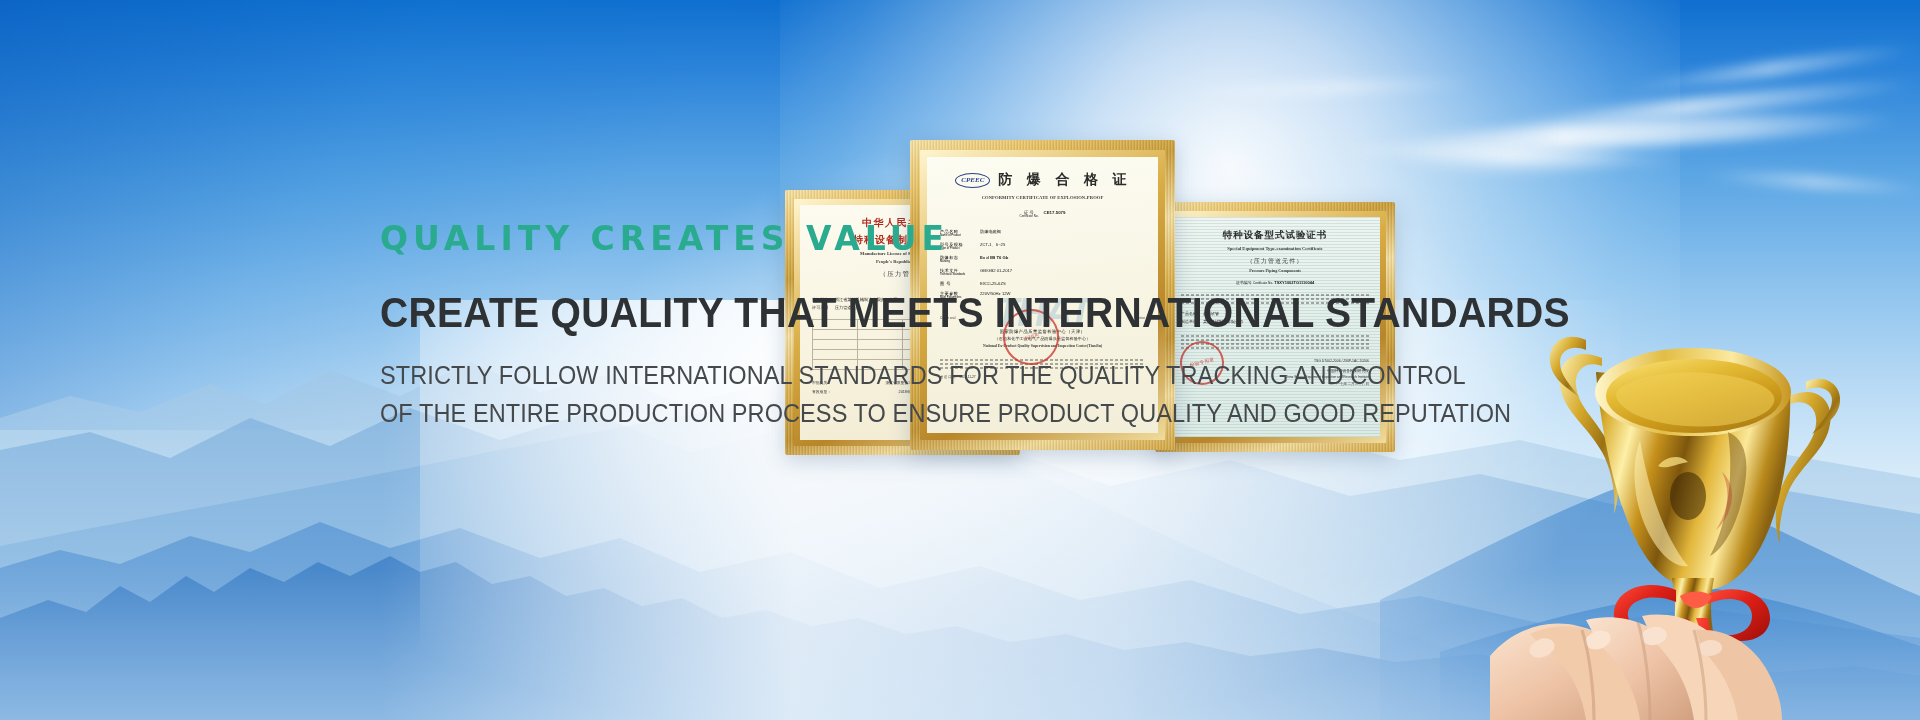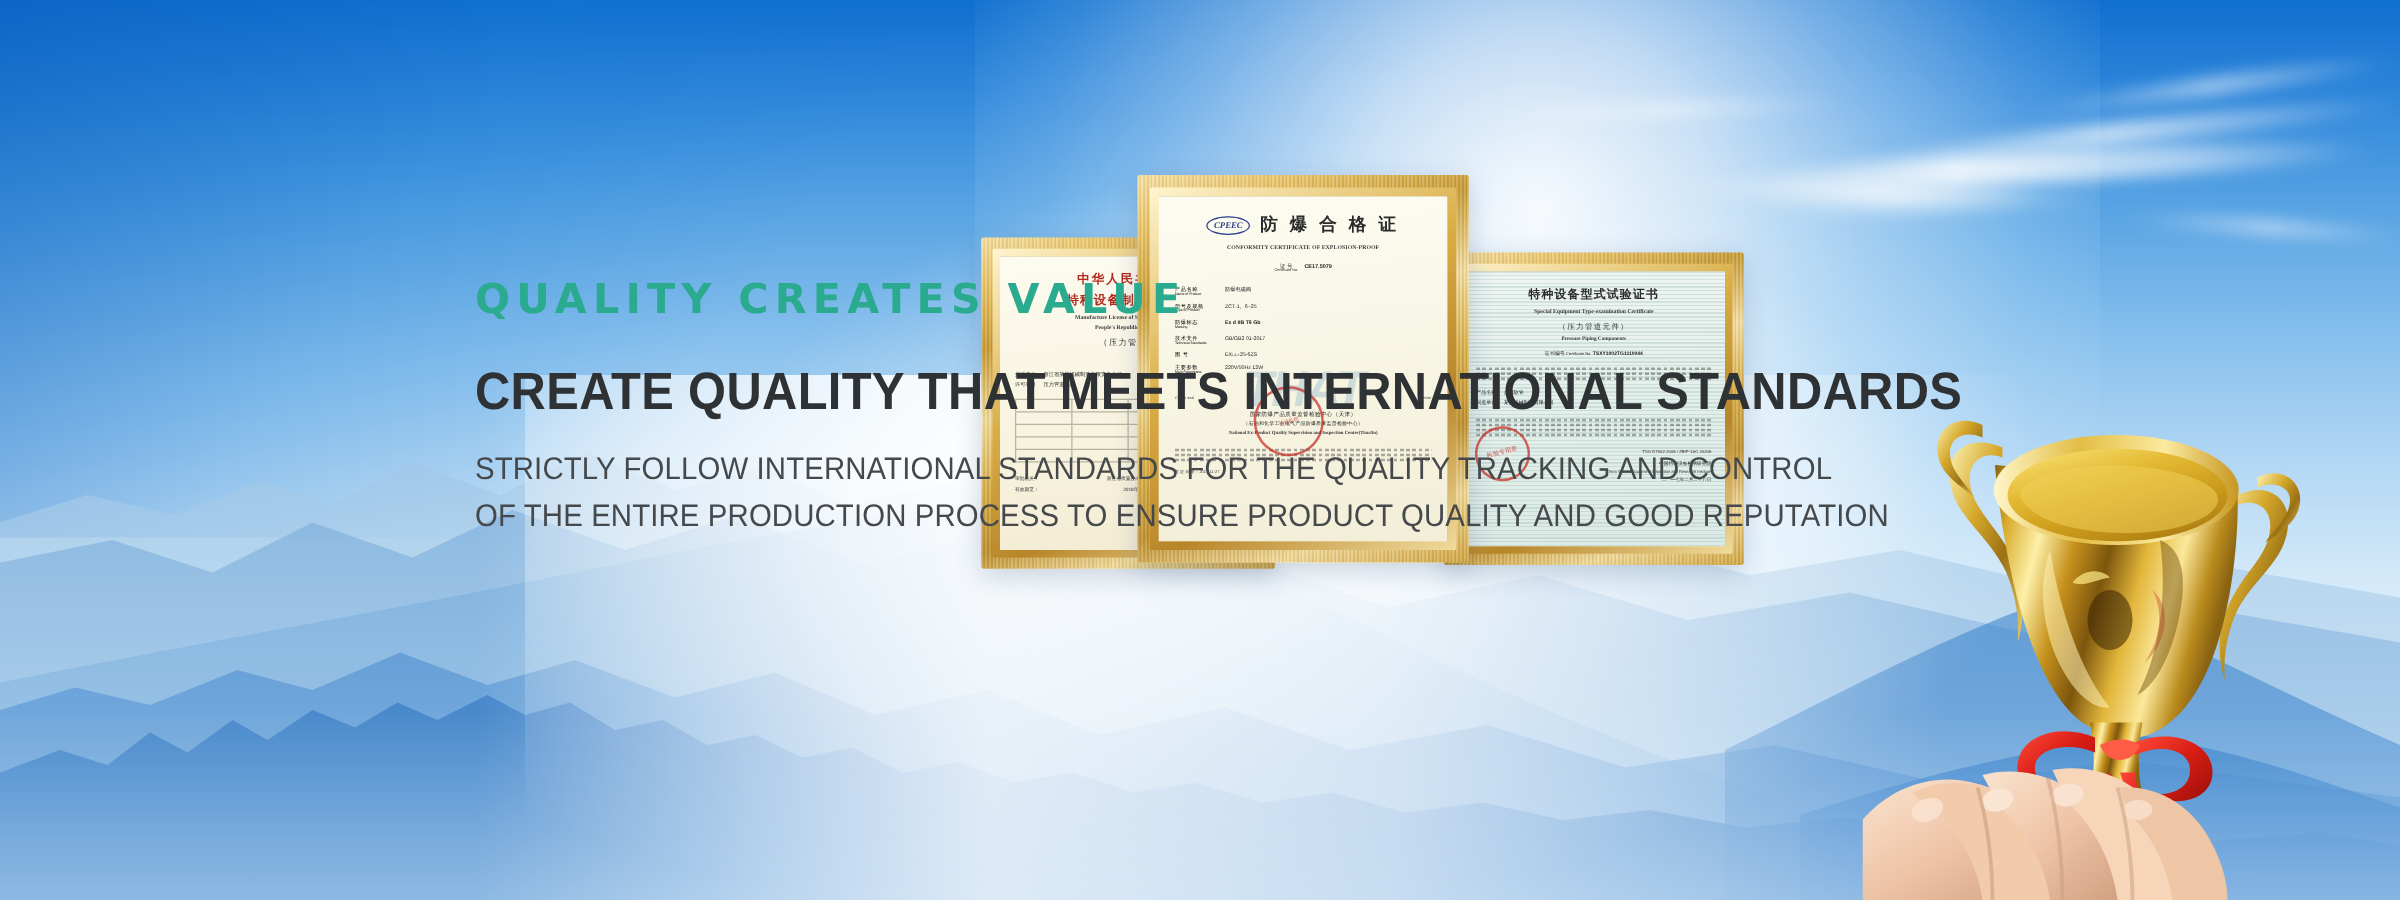--- a/index.html
+++ b/index.html
@@ -167,21 +167,21 @@
     content:"";position:absolute;inset:0;
     background:repeating-linear-gradient(0deg,
       rgba(120,160,150,.22) 0px,rgba(120,160,150,.22) 1px,
       rgba(255,255,255,0) 1px,rgba(255,255,255,0) 3px);
   }
 
   .cert-inner{position:absolute;inset:0;padding:6% 7%;box-sizing:border-box;
               display:flex;flex-direction:column;align-items:center;}
 
   .cn-title{color:#2b2b2b;font-weight:bold;letter-spacing:.18em;
-            font-family:Liberation Serif, serif;text-align:right;}
+            font-family:Liberation Mono, monospace;text-align:right;}
   .cn-title-red{color:#b22b1f;}
   .en-sub{color:#3a3a3a;font-family:"Liberation Serif","DejaVu Serif",serif;
           text-align:center;line-height:1.25;}
   .fieldlist{width:100%;}
   .fieldrow{display:flex;align-items:baseline;gap:6px;margin-bottom:3px;}
   .flabel{color:#333;white-space:nowrap;}
   .fvalue{color:#1b1b1b;border-bottom:0px;white-space:nowrap;}
 
   .pcec-badge{
     display:inline-block;border:1.4px solid #2b3f8c;border-radius:50%;

